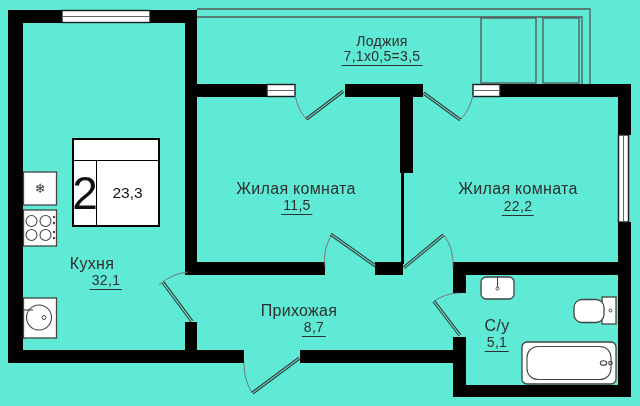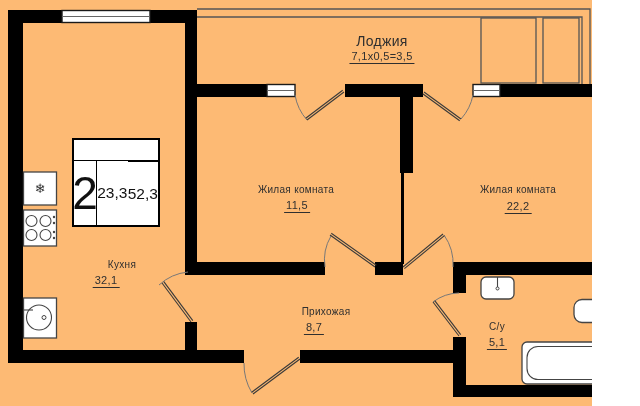--- a/index.html
+++ b/index.html
@@ -1,41 +1,41 @@
 <!DOCTYPE html>
 <html><head>
 <meta charset="utf-8">
 <style>
   html,body{margin:0;padding:0;background:#fff;}
   .plan{
-    position:relative;width:592px;height:406px;background:#fdba74;overflow:hidden;
+    position:relative;width:640px;height:406px;background:#5eead4;overflow:hidden;
     font-family:"Liberation Sans", sans-serif;color:#2f2f2f;
   }
   .wall{position:absolute;background:#000;}
   .overlay{position:absolute;left:0;top:0;width:640px;height:406px;}
   .thin{fill:none;stroke:#555;stroke-width:1.3;}
   .win{fill:#fff;stroke:#1a1a1a;stroke-width:1.4;}
   .winline{fill:none;stroke:#666;stroke-width:1;}
   .arc{fill:none;stroke:#787878;stroke-width:1;}
   .leaf{stroke:#3a3a3a;stroke-width:1.1;}
   .fix{fill:#fff;stroke:#444;stroke-width:1.3;}
   .fixthin{fill:none;stroke:#444;stroke-width:1.1;}
   .lbl{position:absolute;transform:translate(-50%,-50%);white-space:nowrap;text-align:center;}
-  .room-name{font-size:10px;letter-spacing:.3px;}
+  .room-name{font-size:16px;letter-spacing:.3px;}
   .loggia-name{font-size:14px;letter-spacing:.3px;}
-  .area{font-size:11px;border-bottom:1.3px solid #2f2f2f;padding:0 2px 1px 2px;letter-spacing:.3px;}
+  .area{font-size:14px;border-bottom:1.3px solid #2f2f2f;padding:0 2px 1px 2px;letter-spacing:.3px;}
   .snowflake{position:absolute;transform:translate(-50%,-50%);font-size:13px;color:#333;
     font-family:"DejaVu Sans", sans-serif;}
   .badge{position:absolute;left:72px;top:138px;width:88px;height:89px;border:2.5px solid #000;
     background:#fff;box-sizing:border-box;display:flex;flex-direction:column;}
   .badge-top{height:20px;border-bottom:1.6px solid #000;flex:none;}
   .badge-body{flex:1;display:flex;min-height:0;}
   .badge-rooms{width:22px;flex:none;display:flex;align-items:center;justify-content:center;
     font-size:46px;line-height:1;color:#111;}
-  .badge-rows{flex:1;display:flex;flex-direction:row;border-left:1.6px solid #000;min-width:0;}
+  .badge-rows{flex:1;display:flex;flex-direction:column;border-left:1.6px solid #000;min-width:0;}
   .badge-row{flex:1;display:flex;align-items:center;justify-content:center;font-size:15.5px;color:#111;}
   .badge-row + .badge-row{border-top:1.6px solid #000;}
 </style>
 </head>
 <body>
 
 <div class="plan">
 
   <div class="wall" style="left:8px;top:10px;width:15px;height:352px"></div>
   <div class="wall" style="left:8px;top:10px;width:54px;height:13px"></div>
@@ -161,35 +161,34 @@
 
   <div class="lbl loggia-name" style="left:382px;top:41px">Лоджия</div>
   <div class="lbl area" style="left:382px;top:57px">7,1х0,5=3,5</div>
 
   <div class="lbl room-name" style="left:296px;top:189px">Жилая комната</div>
   <div class="lbl area" style="left:297px;top:206px">11,5</div>
 
   <div class="lbl room-name" style="left:518px;top:189px">Жилая комната</div>
   <div class="lbl area" style="left:518px;top:207px">22,2</div>
 
-  <div class="lbl room-name" style="left:122px;top:264px">Кухня</div>
+  <div class="lbl room-name" style="left:92px;top:264px">Кухня</div>
   <div class="lbl area" style="left:106px;top:281px">32,1</div>
 
-  <div class="lbl room-name" style="left:326px;top:311px">Прихожая</div>
+  <div class="lbl room-name" style="left:299px;top:311px">Прихожая</div>
   <div class="lbl area" style="left:314px;top:328px">8,7</div>
 
   <div class="lbl room-name" style="left:497px;top:326px">С/у</div>
   <div class="lbl area" style="left:497px;top:343px">5,1</div>
 
   <div class="snowflake" style="left:40px;top:188px">❄</div>
 
   <div class="badge">
     <div class="badge-top"></div>
     <div class="badge-body">
       <div class="badge-rooms">2</div>
       <div class="badge-rows">
         <div class="badge-row">23,3</div>
-        <div class="badge-row">52,3</div>
       </div>
     </div>
   </div>
 
 </div>
 
 </body></html>

